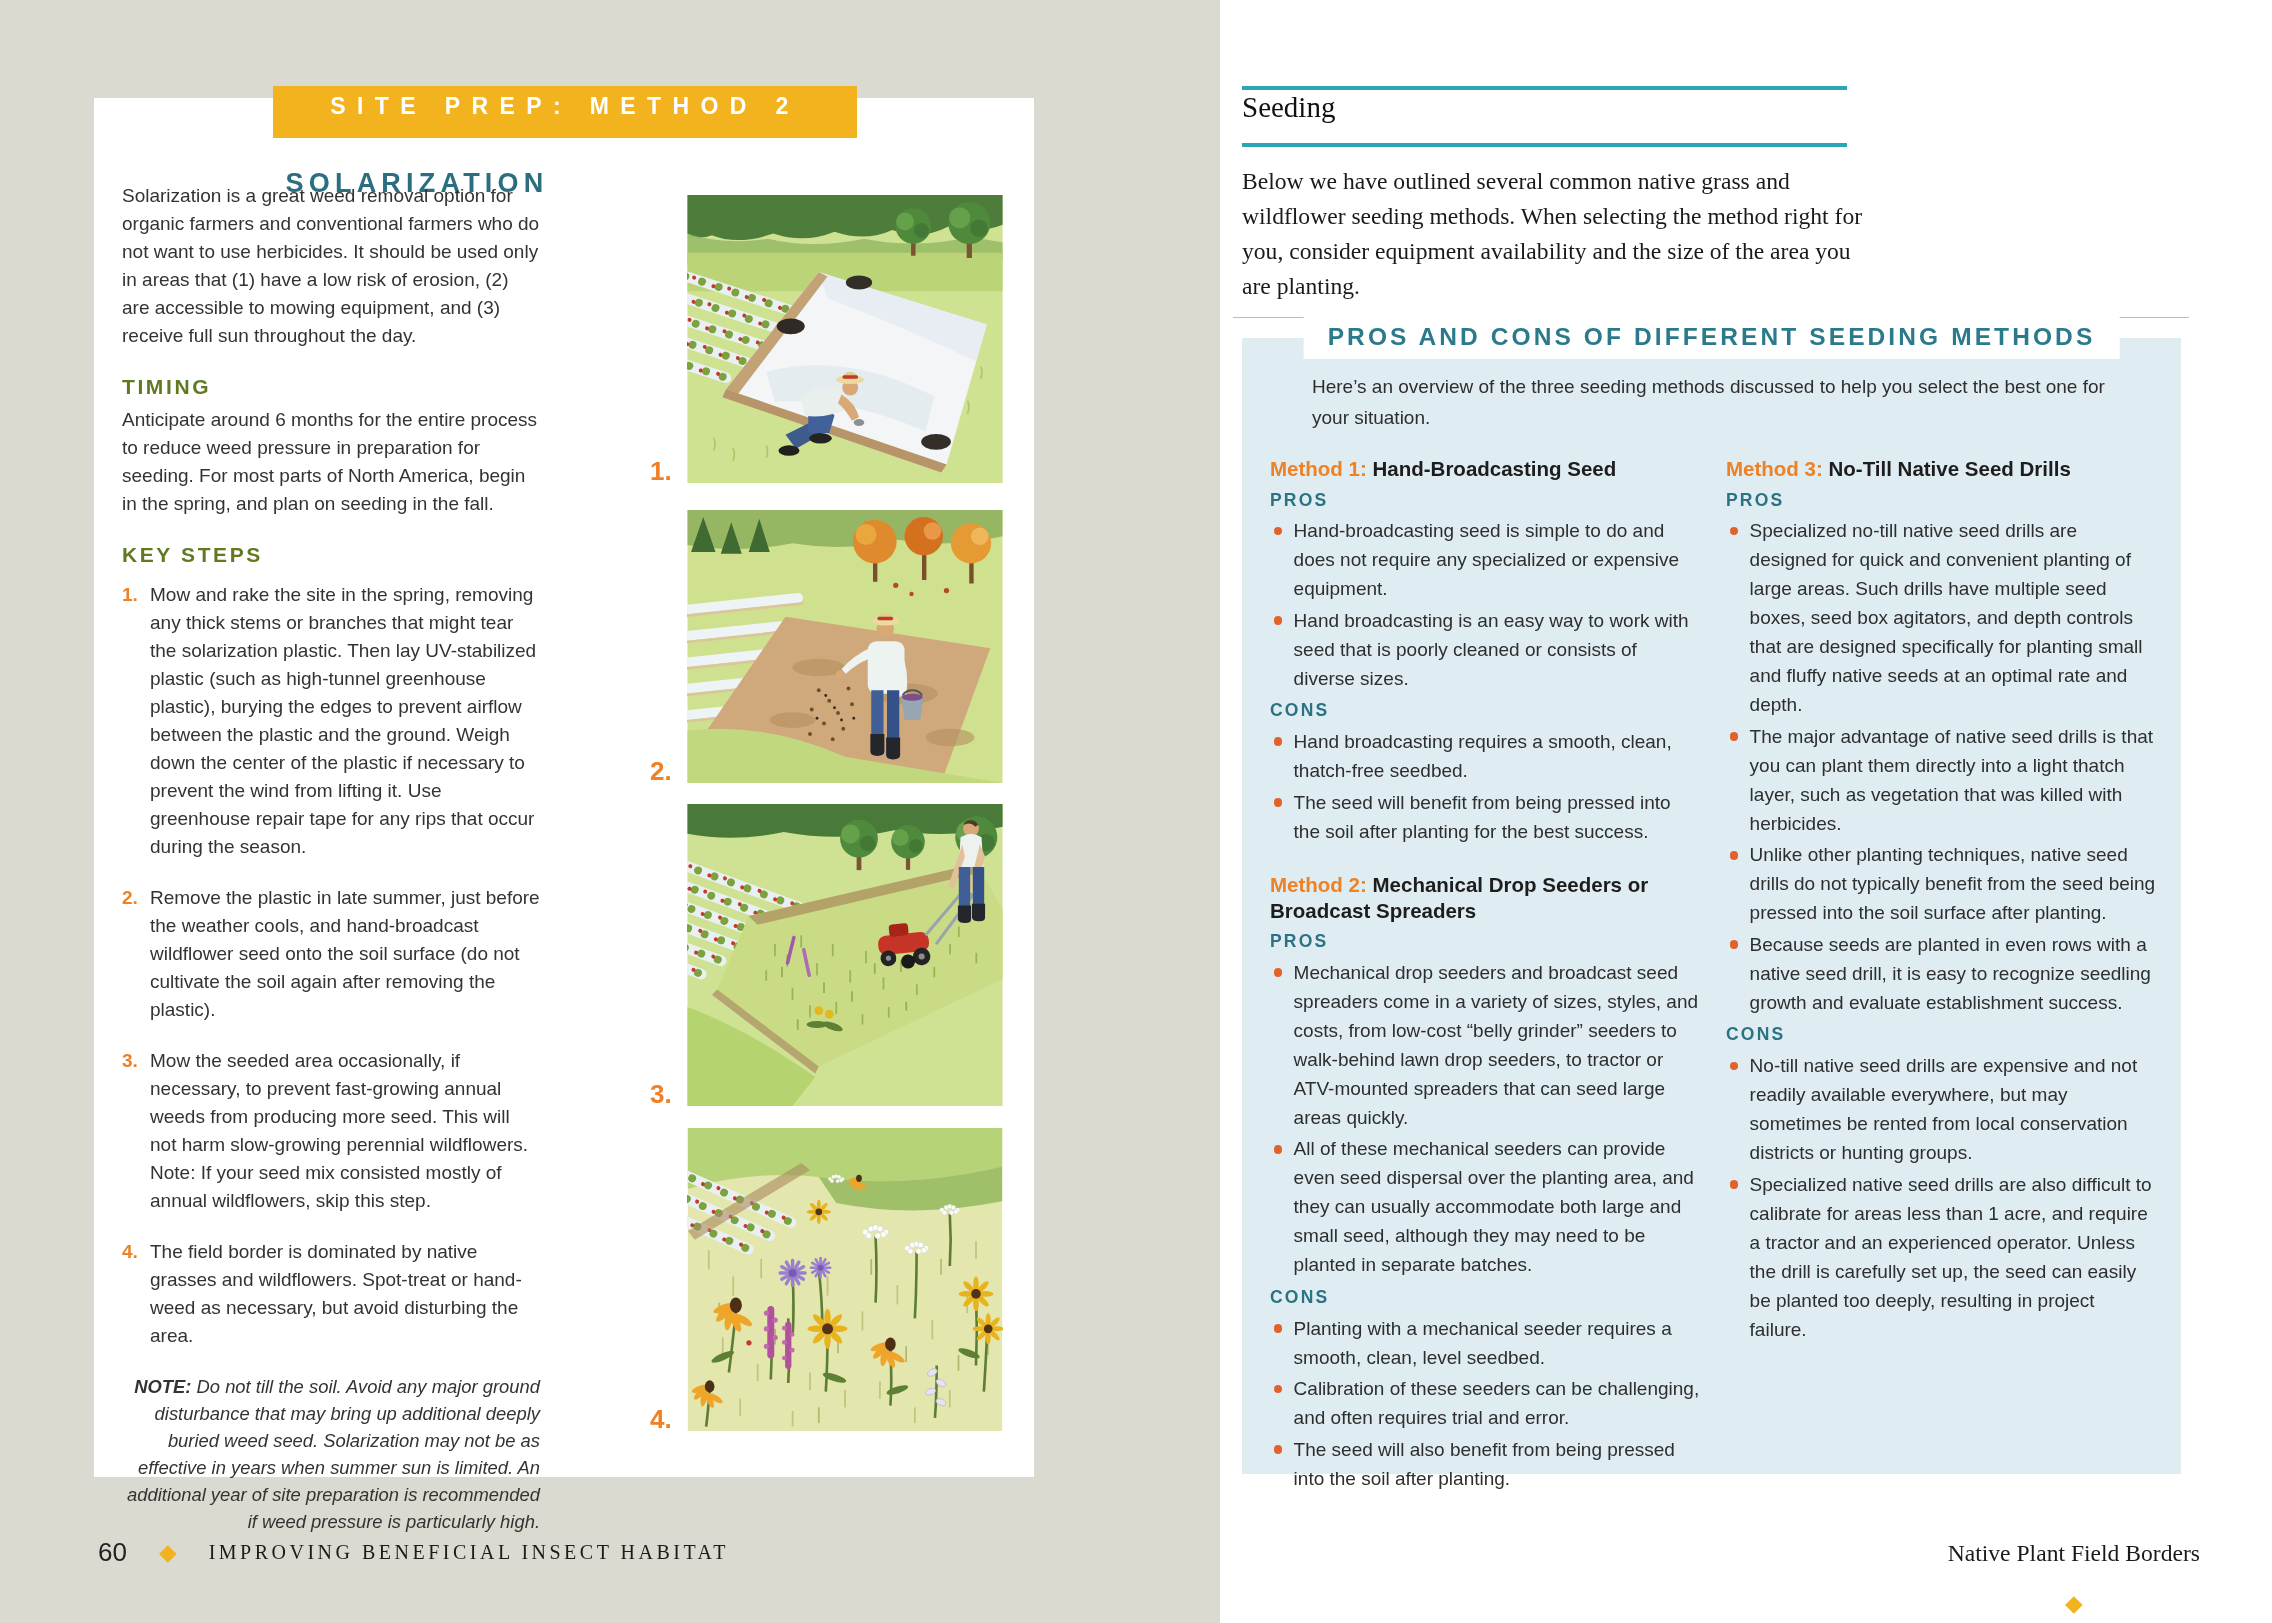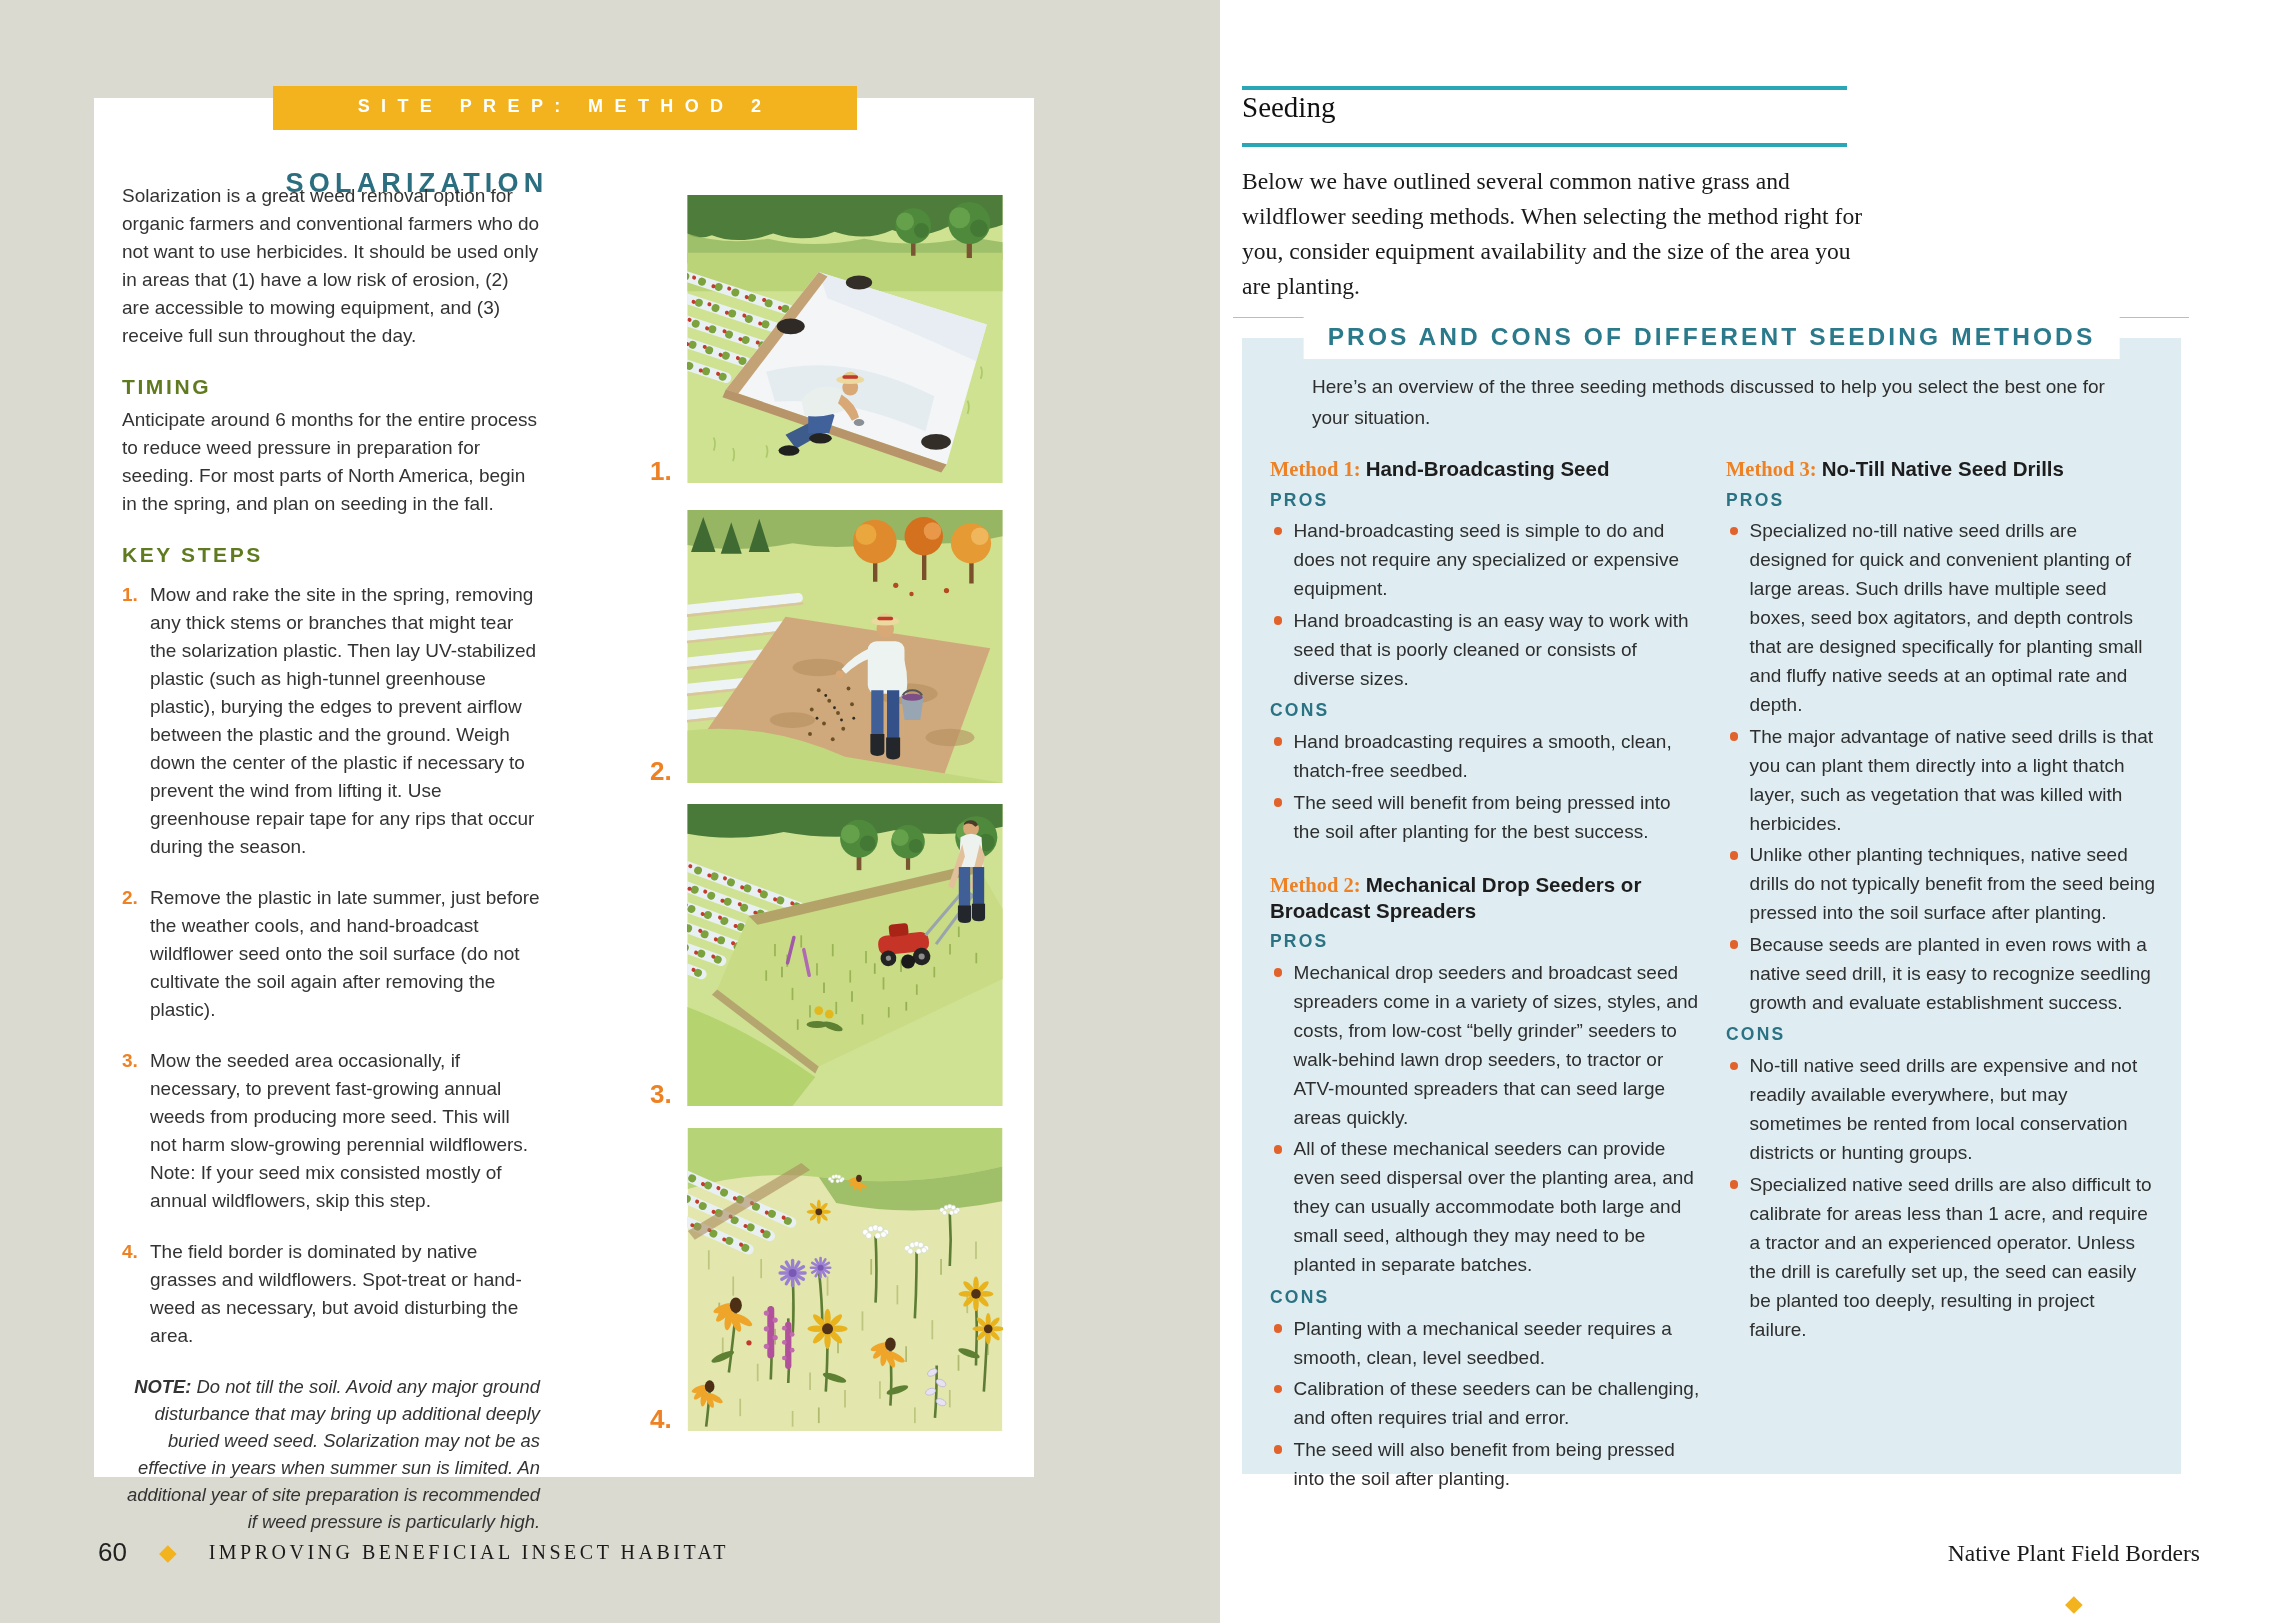--- a/index.html
+++ b/index.html
@@ -6,22 +6,22 @@
     --beige:#dbdad1; --teal:#2b6e80; --teal-bright:#2aa6b6; --teal-label:#2b7283;
     --olive:#5f7a1f; --orange:#ee8124; --gold:#f2b31e; --ink:#333; --bluebox:#dfedf2;
   }
   *{margin:0;padding:0;box-sizing:border-box;}
   body{background:#888;font-family:"Liberation Sans",sans-serif;}
   .canvas{position:relative;width:2273px;height:1623px;background:var(--beige);overflow:hidden;}
 
   
   .left-page{position:absolute;inset:0;width:1220px;height:1623px;}
   .card{position:absolute;left:94px;top:98px;width:940px;height:1379px;background:#fff;}
-  .banner{position:absolute;left:179px;top:-12.2px;width:584px;height:44px;background:var(--gold);
-    color:#fff;font-weight:bold;font-size:18px;letter-spacing:11.4px;text-align:center;line-height:40px;}
+  .banner{position:absolute;left:179px;top:-12.2px;width:584px;height:52px;background:var(--gold);
+    color:#fff;font-weight:bold;font-size:23px;letter-spacing:11.4px;text-align:center;line-height:40px;}
   .sol-title{position:absolute;left:26px;top:70px;width:594px;text-align:center;
     color:var(--teal);font-size:27px;font-weight:bold;letter-spacing:5.2px;}
   .text-col{position:absolute;left:28px;top:84px;width:418px;color:var(--ink);
     font-size:19px;line-height:28px;}
   .text-col p.body{margin-bottom:3.5px;}
   .green-head{color:var(--olive);font-size:21px;font-weight:bold;letter-spacing:2.6px;margin:23px 0 5.2px;}
   ol.steps{list-style:none;margin-top:12.2px;}
   ol.steps li{position:relative;padding-left:28px;margin-bottom:23px;}
   ol.steps .step-num{position:absolute;left:0;top:0;color:var(--orange);font-weight:bold;}
   .note{font-style:italic;font-size:18.4px;line-height:27px;margin-top:15px;text-align:right;}
@@ -49,21 +49,21 @@
   .bluebox{position:absolute;left:22px;top:338px;width:939px;height:1136px;
     background:var(--bluebox);}
   .box-hairline{position:absolute;left:-8.7px;top:-21px;width:956px;height:0.9px;background:#bdbdb8;}
   .box-heading{position:absolute;top:-23px;left:50%;transform:translateX(-50%);
     background:#fff;white-space:nowrap;padding:7.9px 24.5px;color:#2b7a8c;
     font-size:24.5px;font-weight:bold;letter-spacing:3.1px;}
   .box-intro{margin:33px 65px 23px 70px;font-size:19px;line-height:31px;color:#2e2e2e;}
   .cols{display:flex;gap:26px;padding:0 24.5px 0 28px;}
   .col{width:430px;color:#2e2e2e;font-size:19px;line-height:29px;}
   .method-head{font-size:20.5px;line-height:26px;font-weight:bold;color:#1d1d1d;margin-bottom:1.7px;}
-  .method-head .m-label{color:var(--orange);font-family:Liberation Serif, serif;}
+  .method-head .m-label{color:var(--orange);}
   .method + .method{margin-top:26px;}
   .pc-label{color:var(--teal-label);font-size:17.5px;font-weight:bold;letter-spacing:2.2px;margin:3.5px 0 1.7px;}
   ul.pc-list{list-style:none;}
   ul.pc-list li{position:relative;padding-left:23.6px;margin-bottom:2.6px;}
   ul.pc-list li::before{content:"";position:absolute;left:3.5px;top:10.5px;width:8.7px;height:8.7px;
     border-radius:50%;background:#e2622b;}
   .footer-right{position:absolute;right:72px;top:1540px;display:flex;align-items:center;gap:23px;flex-direction:column;}
   .footer-right .footer-text{font-family:"Liberation Serif",serif;font-size:23.6px;color:#1b1b1b;}
   .footer-right .pagenum{font-size:26px;color:#222;}
 </style>

